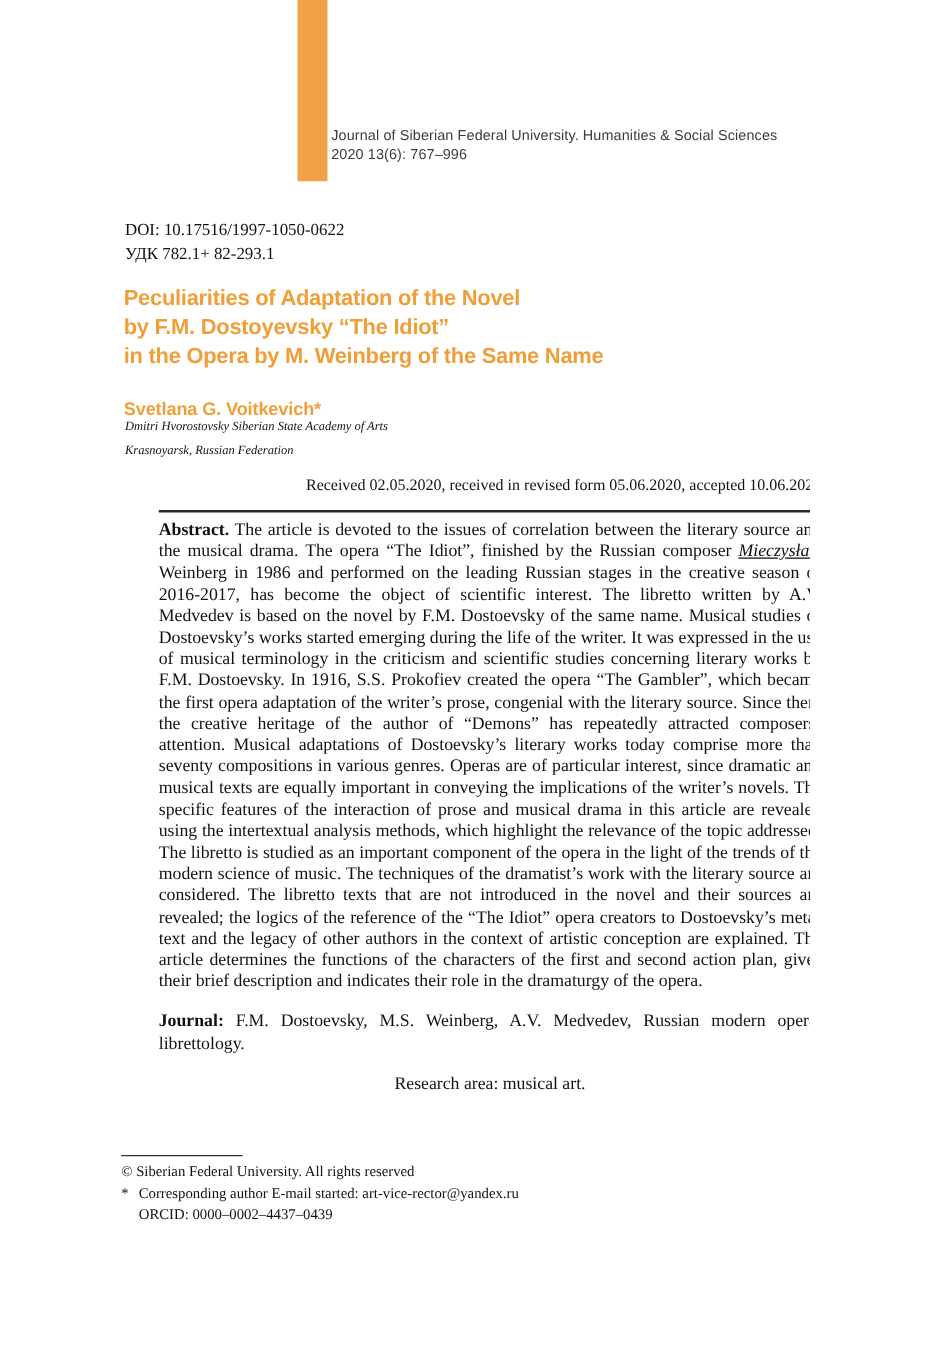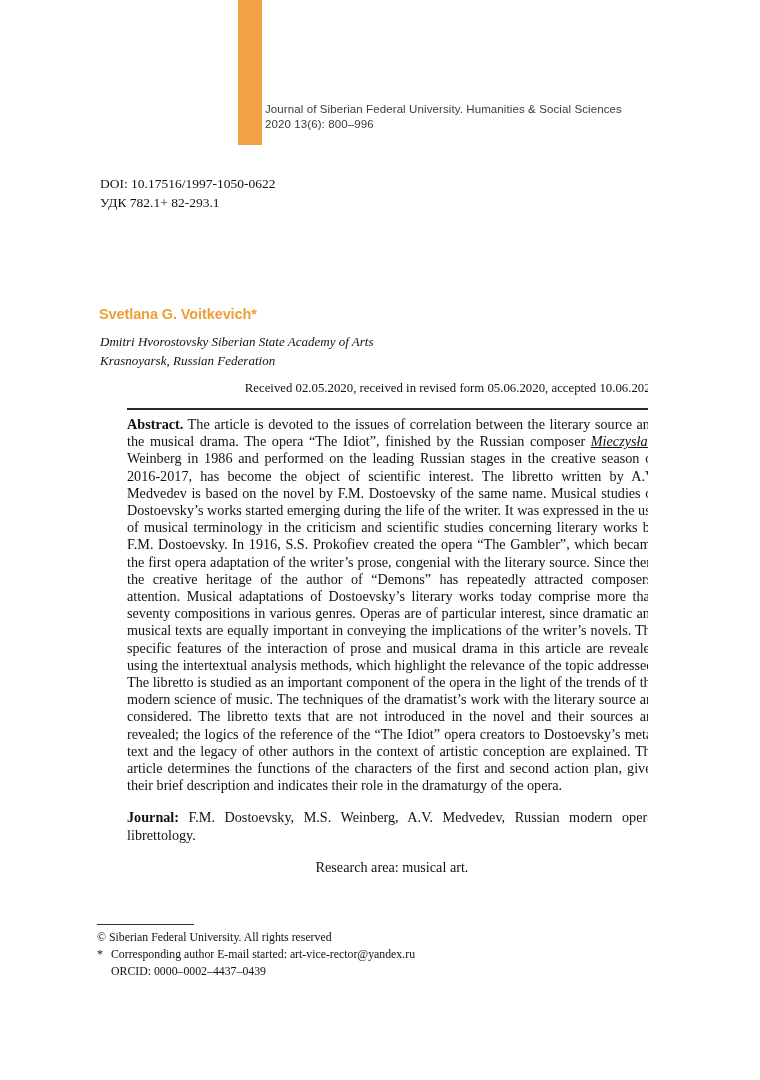--- a/index.html
+++ b/index.html
@@ -47,32 +47,32 @@
     left: 99px; top: 227px;
     font-weight: bold;
     font-size: 17.5px;
     line-height: 23px;
     color: #F09E38;
     letter-spacing: -0.2px;
   }
 
   .author-name {
     position: absolute;
-    left: 99px; top: 306px;
+    left: 99px; top: 320px;
     font-weight: bold;
     font-size: 14.5px;
     color: #F09E38;
     letter-spacing: -0.1px;
   }
 
   .affiliation {
     position: absolute;
     left: 100px; top: 333px;
     font-style: italic;
-    font-size: 13px;
+    font-size: 10px;
     line-height: 18.5px;
     color: #111;
   }
 
   .received-line {
     position: absolute;
     left: 127px; top: 381px;
     width: 530px;
     text-align: right;
     font-size: 12.8px;
@@ -133,28 +133,33 @@
 </style>
 </head>
 <body>
 
 <div class="page">
 
   <div class="accent-bar"></div>
 
   <div class="journal-header sans">
     <div>Journal of Siberian Federal University.  Humanities &amp; Social Sciences</div>
-    <div>2020 13(6): 800–996</div>
+    <div>2020 13(6): 767–996</div>
   </div>
 
   <div class="doi-block">
     <div>DOI: 10.17516/1997-1050-0622</div>
     <div>УДК 782.1+ 82-293.1</div>
   </div>
 
+  <div class="article-title sans">
+    <div>Peculiarities of Adaptation of the Novel</div>
+    <div>by F.M. Dostoyevsky “The Idiot”</div>
+    <div>in the Opera by M. Weinberg of the Same Name</div>
+  </div>
 
   <div class="author-name sans">Svetlana G. Voitkevich*</div>
 
   <div class="affiliation">
     <div>Dmitri Hvorostovsky Siberian State Academy of Arts</div>
     <div>Krasnoyarsk, Russian Federation</div>
   </div>
 
   <div class="received-line">Received 02.05.2020, received in revised form 05.06.2020, accepted 10.06.2020</div>
 

